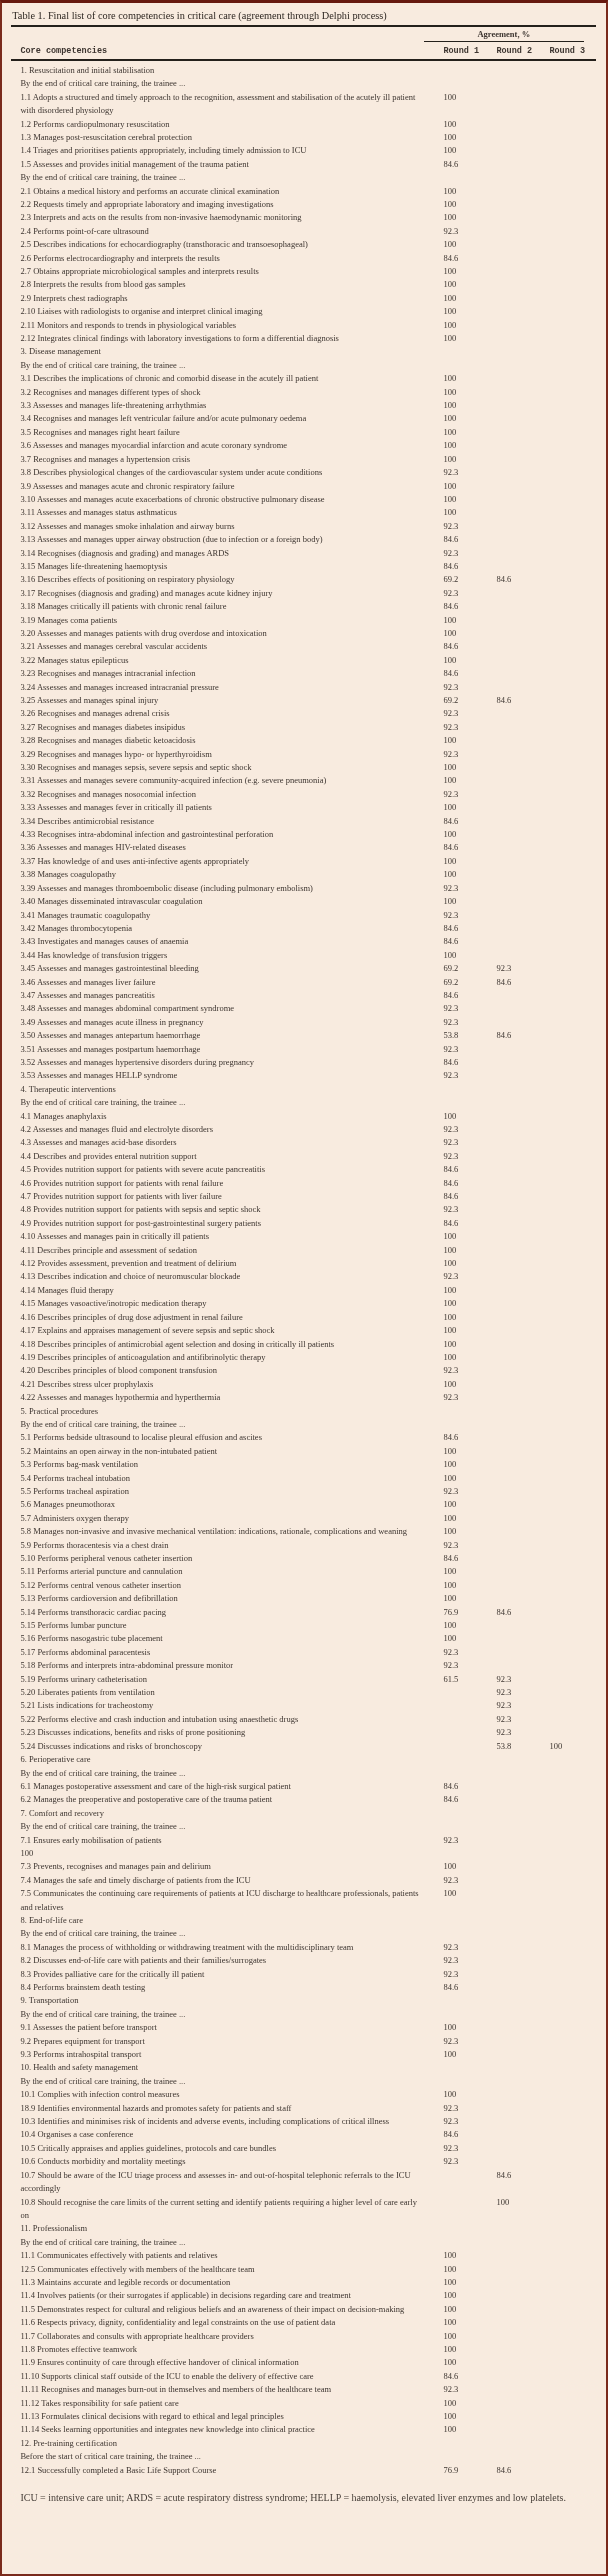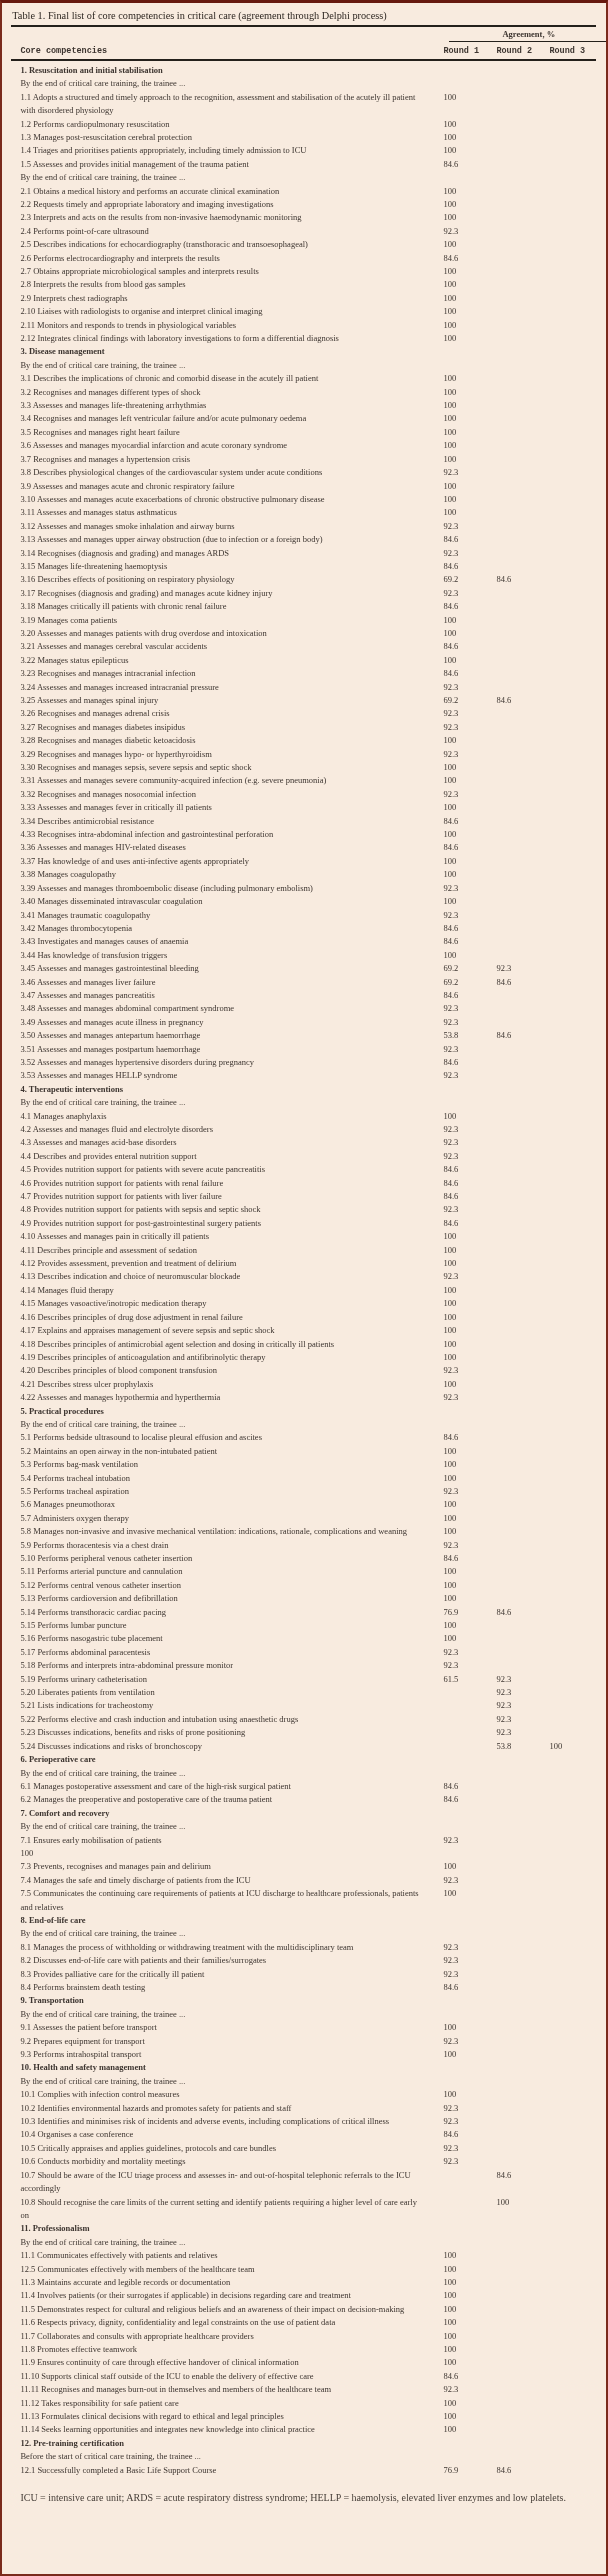--- a/index.html
+++ b/index.html
@@ -16,34 +16,34 @@
     border-bottom:2.2px solid #7a2a1c;
   }
   .pagewrap{padding:5.9px 10.3px 0 8.8px;}
   .title{
     font-size:10.3px;font-weight:normal;color:#2e2722;
     padding:1.5px 0 3.7px 1.5px;
     border-bottom:2.2px solid #24201b;
   }
   .agreement-row{position:relative;height:14.7px;margin-top:2.2px;}
   .agreement-label{
-    position:absolute;left:438px;width:160px;text-align:center;
+    position:absolute;left:413px;width:160px;text-align:center;
     font-weight:bold;font-size:8.5px;
     border-bottom:1.1px solid #24201b;padding-bottom:1.5px;
   }
   .colhead-row{
     display:grid;grid-template-columns:423px 53px 53px 1fr;
     padding:2.2px 0 2.9px 9.6px;
     border-bottom:2.2px solid #24201b;
     font-weight:bold;font-size:8.5px;font-family:Liberation Mono, monospace;
   }
   .tbody{padding:2.9px 0 0 9.6px;font-size:8.5px;}
   .row{display:grid;grid-template-columns:423px 53px 53px 1fr;line-height:13.4px;}
   .row .comp{padding-right:22px;}
-  .sec-heading{font-weight:bold;}
+  .sec-heading{font-weight:normal;}
   .val{white-space:nowrap;}
   .footnote{
     padding:14.7px 0 0 9.6px;
     font-size:10px;color:#463e38;
   }
 </style>
 </head>
 <body>
 
 <div class="pagewrap">
@@ -897,21 +897,21 @@
       <div class="row">
         <div class="comp">By the end of critical care training, the trainee ...</div>
       </div>
       <div class="row">
         <div class="comp">10.1 Complies with infection control measures</div>
         <div class="val">100</div>
         <div class="val"></div>
         <div class="val"></div>
       </div>
       <div class="row">
-        <div class="comp">10.2 Identifies environmental hazards and promotes safety for patients and staff</div>
+        <div class="comp">18.9 Identifies environmental hazards and promotes safety for patients and staff</div>
         <div class="val">92.3</div>
         <div class="val"></div>
         <div class="val"></div>
       </div>
       <div class="row">
         <div class="comp">10.3 Identifies and minimises risk of incidents and adverse events, including complications of critical illness</div>
         <div class="val">92.3</div>
         <div class="val"></div>
         <div class="val"></div>
       </div>

